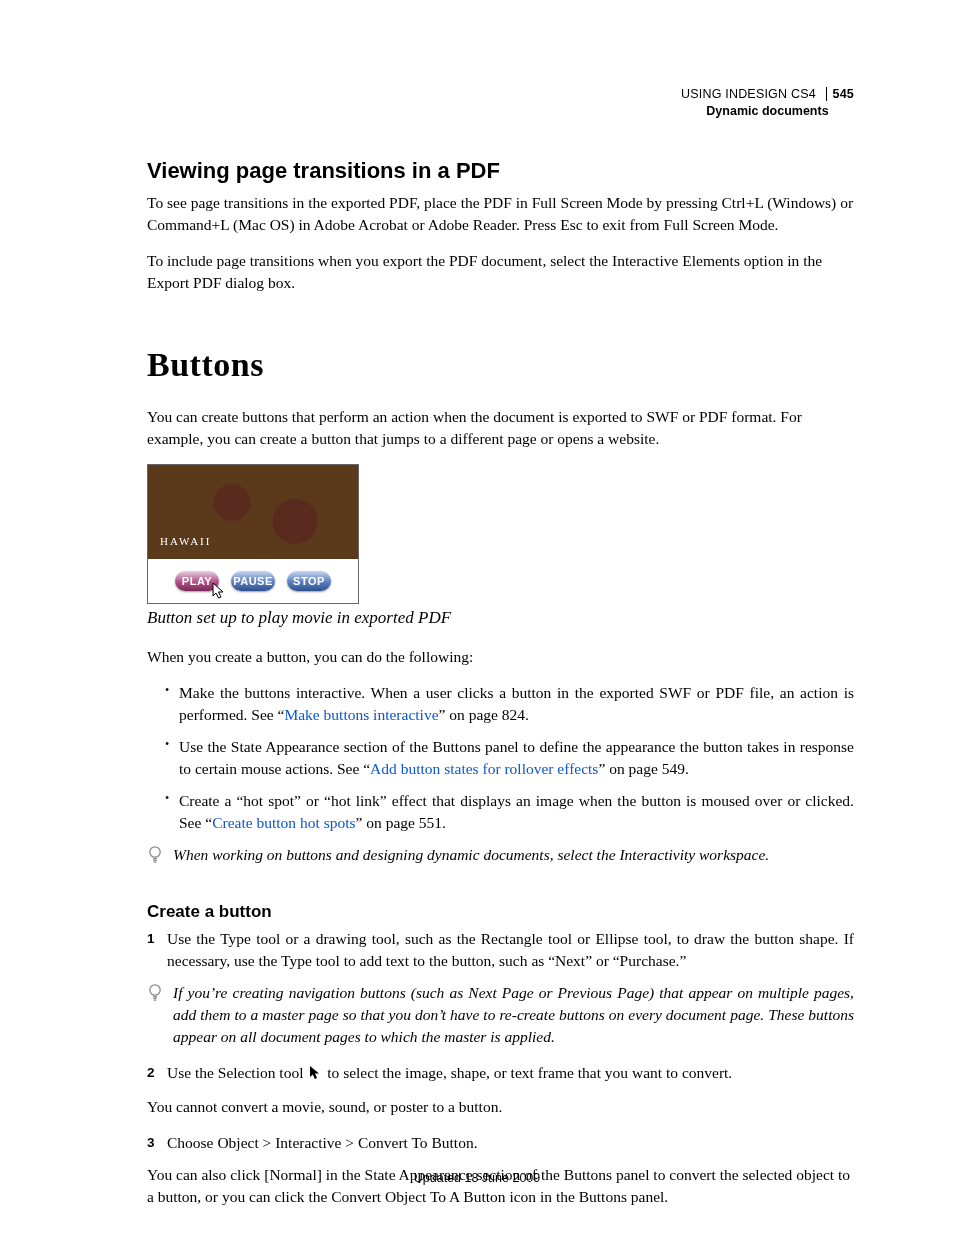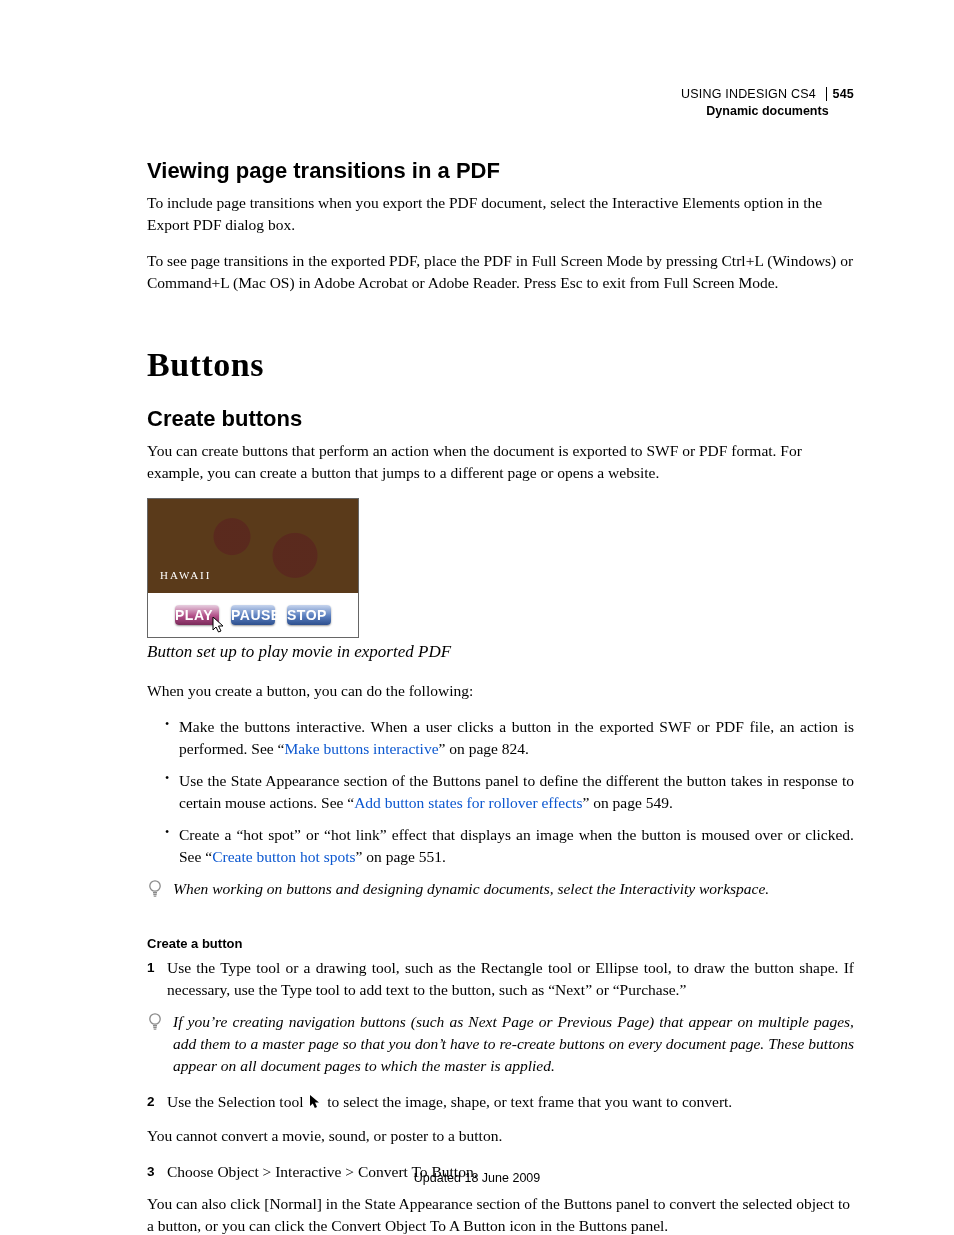--- a/index.html
+++ b/index.html
@@ -42,21 +42,21 @@
   h1.chapter {
     font-family: Liberation Serif, serif;
     font-weight: 800;
     font-size: 34px;
     margin: 52px 0 22px;
     letter-spacing: .5px;
   }
   h3.sub {
     font-family: "Myriad Pro", "Segoe UI", Arial, sans-serif;
     font-weight: 700;
-    font-size: 13px;
+    font-size: 17px;
     margin: 36px 0 6px;
   }
   p.body {
     font-size: 15.5px;
     line-height: 1.42;
     margin: 0 0 14px;
   }
   .figure {
     margin: 8px 0 4px;
   }
@@ -89,26 +89,27 @@
     height: 44px;
     display: flex;
     align-items: center;
     justify-content: center;
     gap: 12px;
     background: #fff;
     position: relative;
   }
   .pill {
     width: 44px; height: 20px;
-    border-radius: 4px;
+    border-radius: 10px;
     background: linear-gradient(#c7d5ee, #5a7fbf 55%, #2d4f8e);
     color: #fff;
     font-family: Arial, sans-serif;
-    font-size: 14px;
-    font-weight: 700;
+    font-size: 11px;
+    font-weight: 700;
+    text-align: center;
     line-height: 20px;
     box-shadow: 0 1px 2px rgba(0,0,0,.4);
     letter-spacing: .5px;
   }
   .pill.play { background: linear-gradient(#e7cfe0, #b24f88 55%, #7a2a5a); }
   .cursor {
     position: absolute;
     left: 64px; top: 24px;
     font-size: 14px;
     color: #000;
@@ -197,26 +198,25 @@
   <div class="running-head">
     <div class="line1">
       <span>USING INDESIGN CS4</span>
       <span class="pg">545</span>
     </div>
     <div class="line2">Dynamic documents</div>
   </div>
 
   <div class="content">
     <h2 class="section">Viewing page transitions in a PDF</h2>
+    <p class="body">To see page transitions in the exported PDF, place the PDF in Full Screen Mode by pressing Ctrl+L (Windows) or Command+L (Mac OS) in Adobe Acrobat or Adobe Reader. Press Esc to exit from Full Screen Mode.</p>
     <p class="body">To include page transitions when you export the PDF document, select the Interactive Elements option in the Export PDF dialog box.</p>
-    <p class="body">To see page transitions in the exported PDF, place the PDF in Full Screen Mode by pressing Ctrl+L (Windows) or Command+L (Mac OS) in Adobe Acrobat or Adobe Reader. Press Esc to exit from Full Screen Mode.</p>
 
     <h1 class="chapter">Buttons</h1>
 
-    <h2 class="section">Create buttons</h2>
     <p class="body">You can create buttons that perform an action when the document is exported to SWF or PDF format. For example, you can create a button that jumps to a different page or opens a website.</p>
 
     <div class="figure">
       <div class="figure-box">
         <div class="fb-top">
           <span class="fb-hawaii">HAWAII</span>
         </div>
         <div class="fb-bottom">
           <span class="pill play">PLAY</span>
           <span class="pill">PAUSE</span>
@@ -231,21 +231,21 @@
       <div class="caption">Button set up to play movie in exported PDF</div>
     </div>
 
     <p class="body">When you create a button, you can do the following:</p>
 
     <ul class="bullets">
       <li>
         <span>Make the buttons interactive. When a user clicks a button in the exported SWF or PDF file, an action is performed. See “</span><span class="link">Make buttons interactive</span><span>” on page 824.</span>
       </li>
       <li>
-        <span>Use the State Appearance section of the Buttons panel to define the different the button takes in response to certain mouse actions. See “</span><span class="link">Add button states for rollover effects</span><span>” on page 549.</span>
+        <span>Use the State Appearance section of the Buttons panel to define the appearance the button takes in response to certain mouse actions. See “</span><span class="link">Add button states for rollover effects</span><span>” on page 549.</span>
       </li>
       <li>
         <span>Create a “hot spot” or “hot link” effect that displays an image when the button is moused over or clicked. See “</span><span class="link">Create button hot spots</span><span>” on page 551.</span>
       </li>
     </ul>
 
     <div class="tip">
       <span class="bulb">
         <svg width="16" height="20" viewBox="0 0 16 20">
             <circle cx="8" cy="7" r="5.2" fill="none" stroke="#8a8a8a" stroke-width="1.3"></circle>

